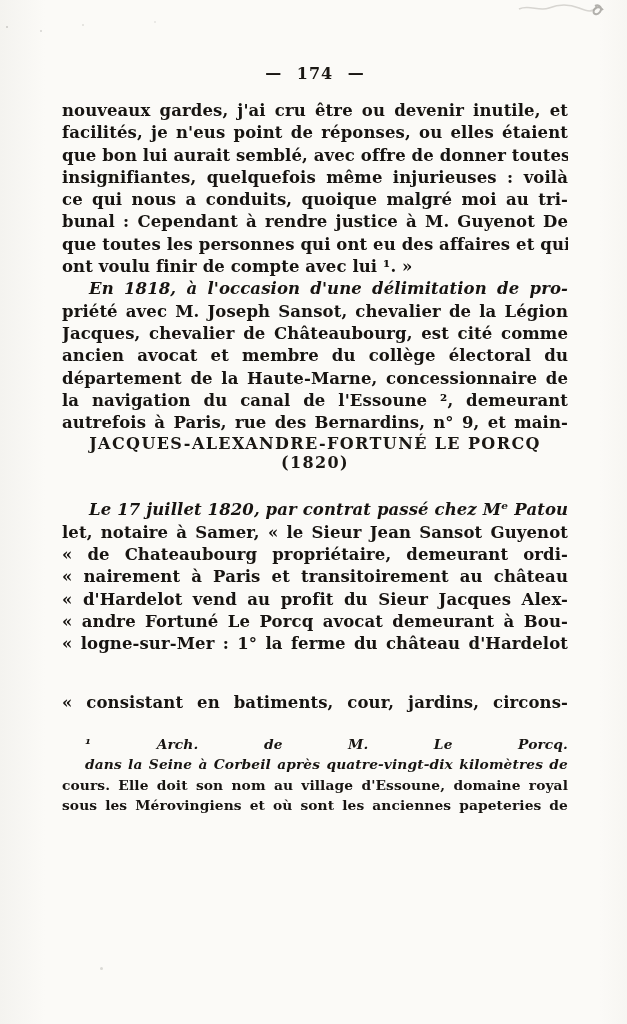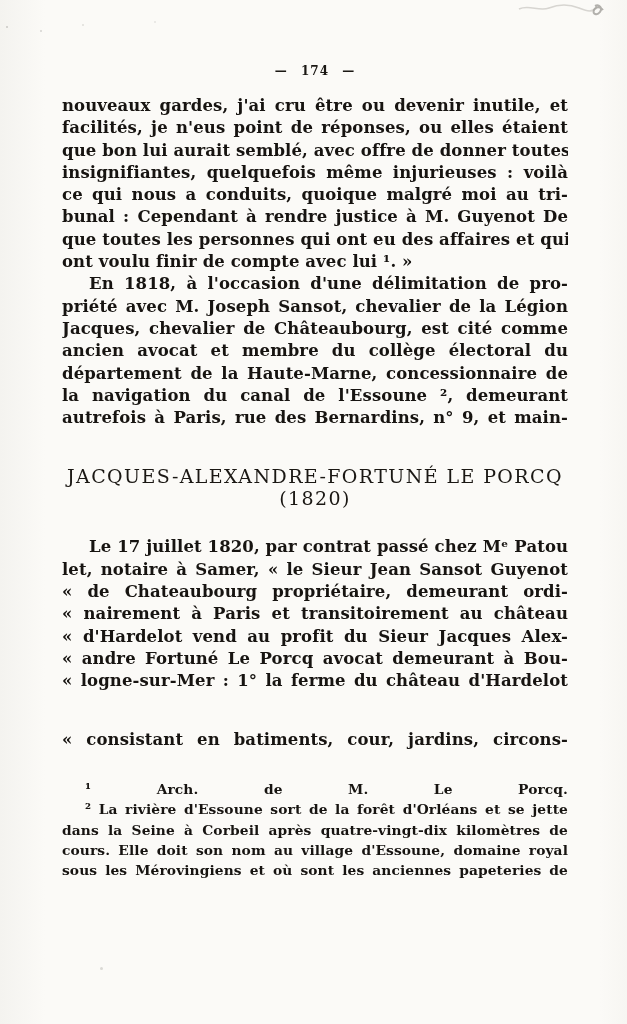--- a/index.html
+++ b/index.html
@@ -15,52 +15,51 @@
     background: linear-gradient(90deg, #f4f3ef 0px, #fbfaf7 45px, #fbfaf7 600px, #f7f6f2 627px);
     color: #171411;
   }
   .column {
     position: absolute;
     left: 62px; top: 64px;
     width: 506px;
   }
   .page-number {
     text-align: center;
-    font-size: 12px;
+    font-size: 16px;
     font-weight: bold;
     letter-spacing: 1px;
     word-spacing: 8px;
     margin-bottom: 17px;
     color: #1a1713;
   }
   .para { margin: 0; }
   .para .line {
     font-size: 16.5px;
     font-weight: bold;
     line-height: 22.3px;
     height: 22.3px;
     overflow: hidden;
     text-align: justify;
     text-align-last: justify;
     letter-spacing: 0.1px;
     white-space: nowrap;
   }
   .line.last-line { text-align-last: left; }
   .justify-all .line.last-line { text-align-last: justify; margin-top: 36px; }
-  .indent .line:first-of-type { text-indent: 27px; }
+  .indent .line:first-of-type { text-indent: 27px; font-style: italic; }
   .section-heading {
-    margin-top: 36px;
     margin-bottom: 27px;
     text-align: center;
-    font-size: 19px;
-    font-weight: normal;
+    font-size: 16px;
+    font-weight: bold;
     letter-spacing: 1.4px;
     color: #1a1713;
   }
-  .footnotes { margin-top: 28px; }
+  .footnotes { margin-top: 20px; }
   .fnpara .line {
     font-size: 13.8px;
     font-weight: bold;
     line-height: 20.4px;
     height: 20.4px;
     overflow: hidden;
     text-align: justify;
     text-align-last: justify;
     letter-spacing: 0.1px;
     white-space: nowrap;
@@ -144,21 +143,20 @@
         <div class="line last-line">« consistant en batiments, cour, jardins, circons-</div>
       </div>
 
     <div class="footnotes">
       <div class="fnpara indent">
 
       <div class="line last-line">¹ Arch. de M. Le Porcq.</div>
         </div>
       <div class="fnpara indent">
 
-      <div class="line">² La rivière d'Essoune sort de la forêt d'Orléans et se jette</div>
           <div class="line">dans la Seine à Corbeil après quatre-vingt-dix kilomètres de</div>
           <div class="line">cours. Elle doit son nom au village d'Essoune, domaine royal</div>
           <div class="line">sous les Mérovingiens et où sont les anciennes papeteries de</div>
         </div>
     </div>
 
   </div>
 </div>
 
 </body></html>

